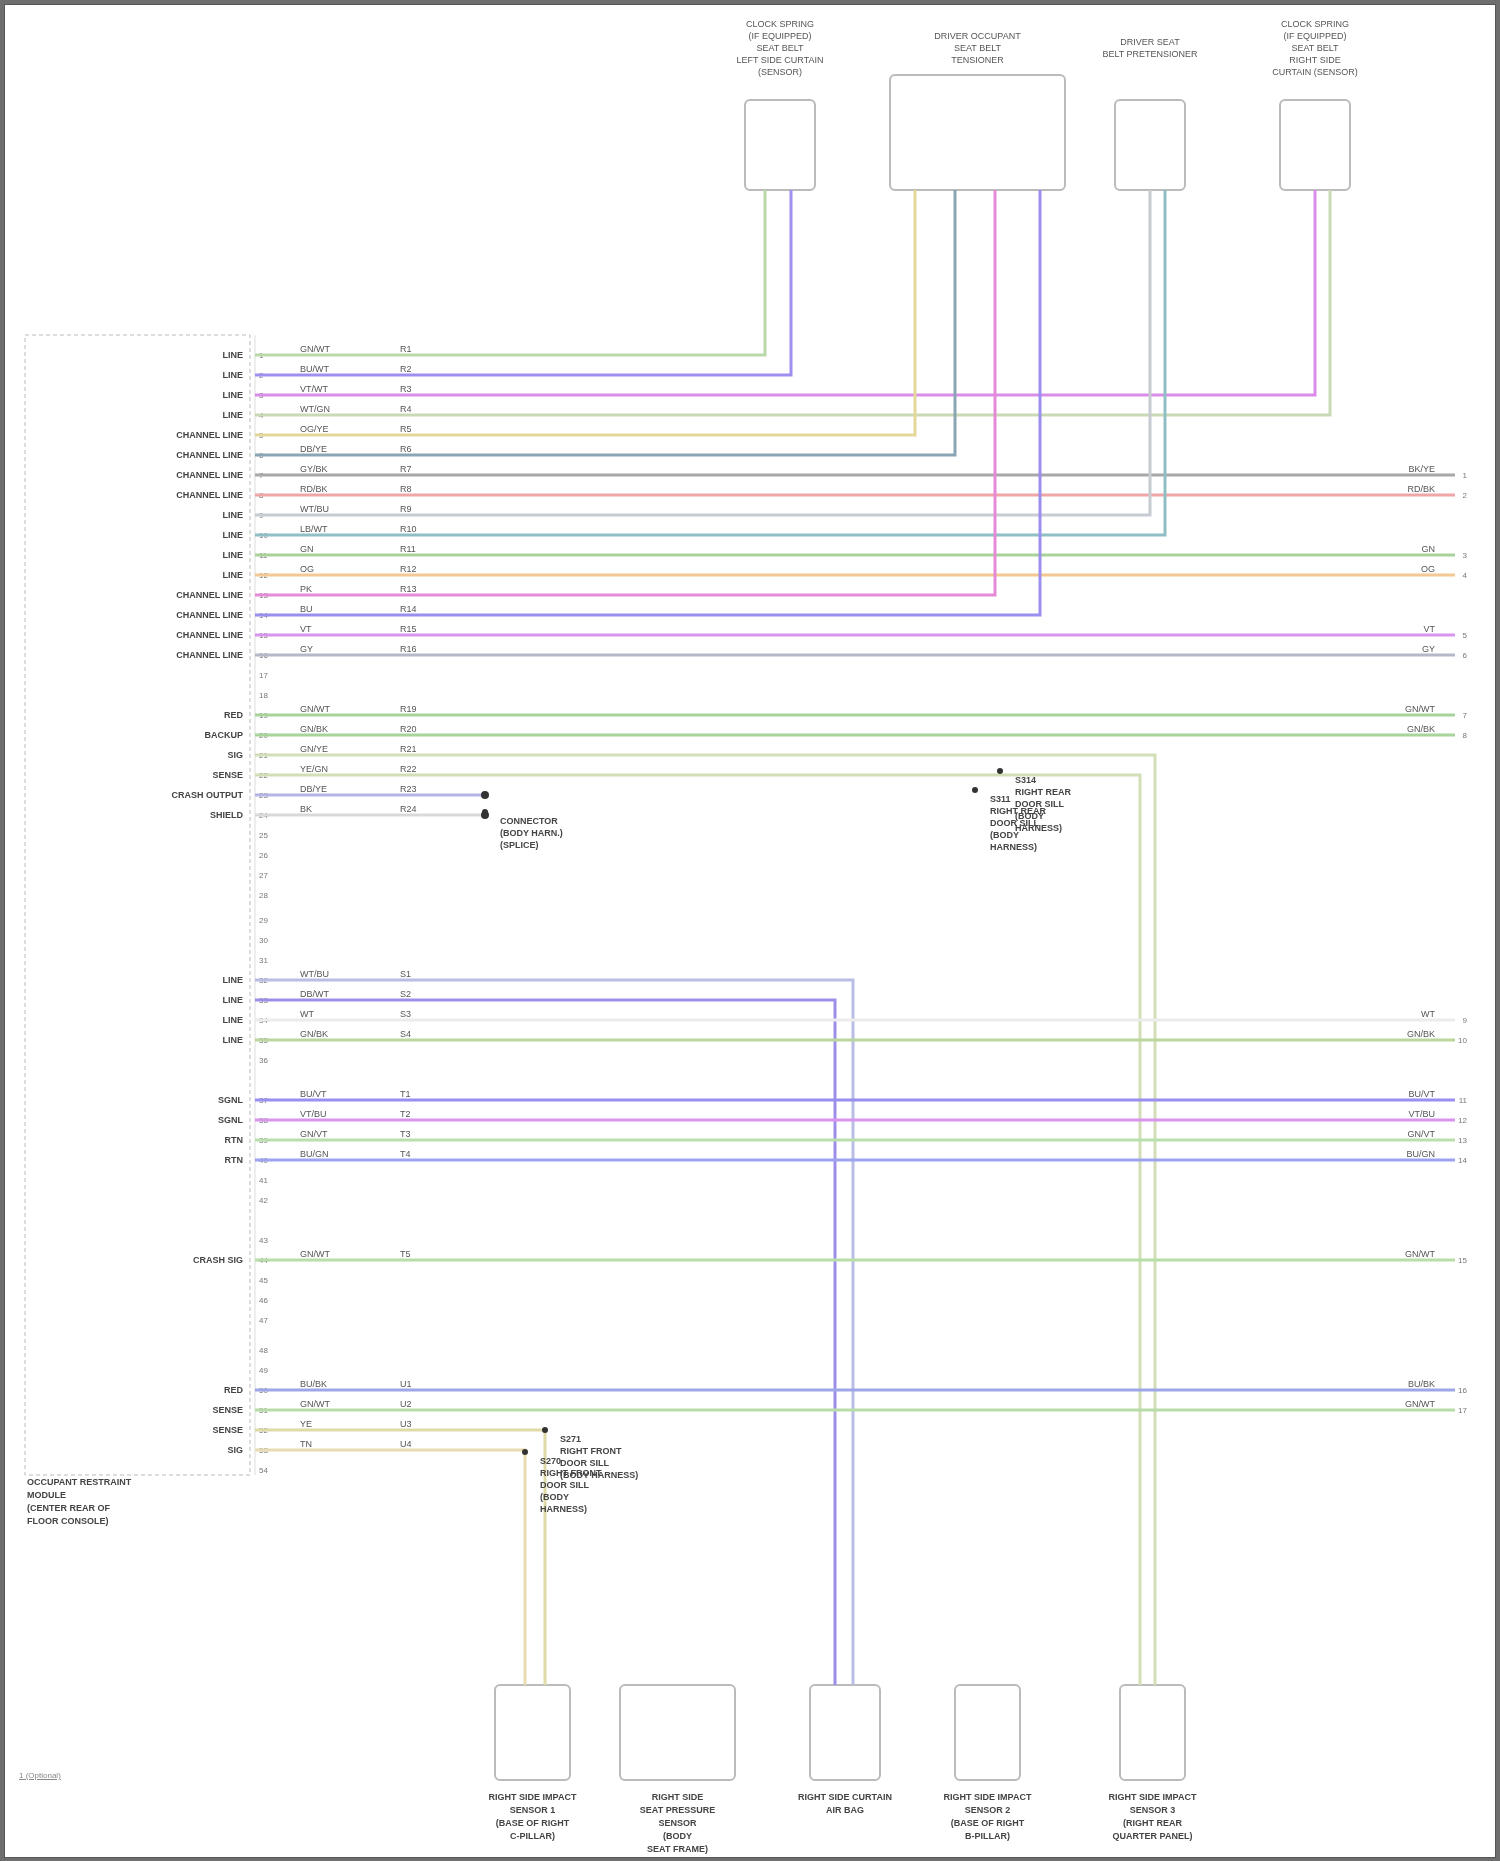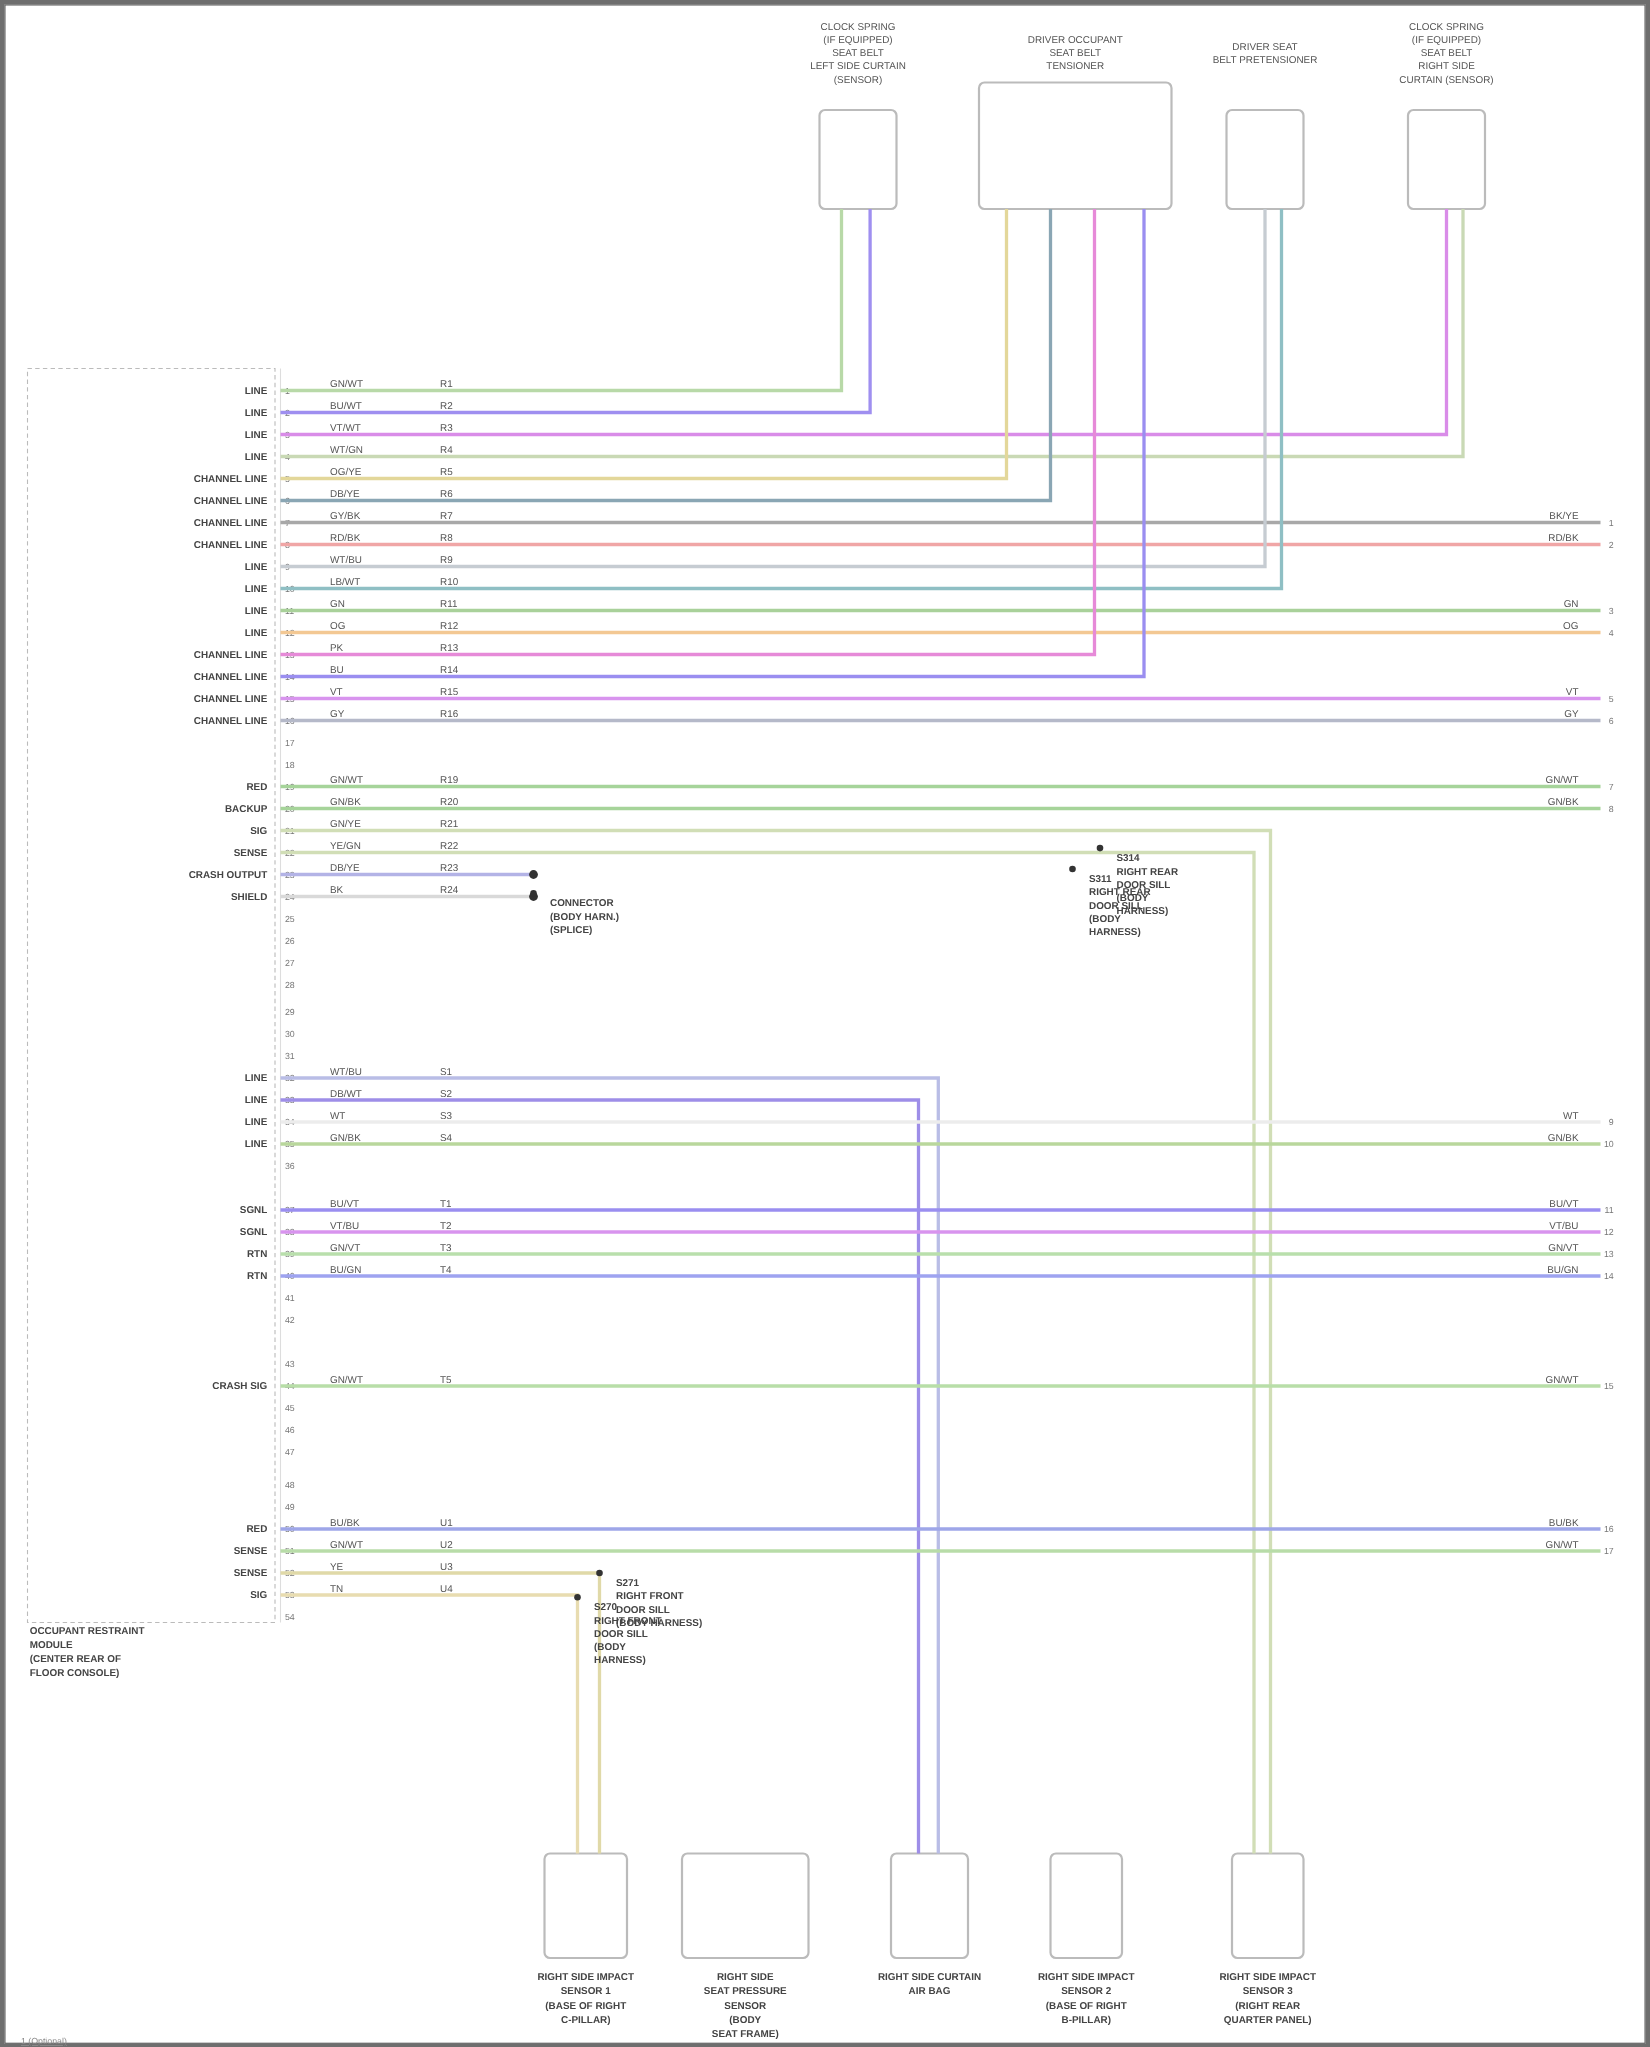--- a/index.html
+++ b/index.html
@@ -2,21 +2,21 @@
 <html><head>
 <meta charset="utf-8">
 <style>
   html,body{margin:0;padding:0;background:#6e6e6e;}
   body{width:1500px;height:1861px;overflow:hidden;font-family:"Liberation Sans",sans-serif;}
   #frame{position:absolute;left:4px;top:4px;width:1490px;height:1852px;background:#ffffff;border:1px solid #555;}
   #diagram{position:absolute;left:0;top:0;}
   .lbl{font-family:"Liberation Sans",sans-serif;font-size:9px;fill:#555;}
   .lblb{font-family:"Liberation Sans",sans-serif;font-size:9px;fill:#444;font-weight:bold;}
   .pin{font-family:"Liberation Sans",sans-serif;font-size:8px;fill:#777;}
-  .caption{position:absolute;left:14px;top:1846px;font-size:8px;color:#888;text-decoration:underline;}
+  .caption{position:absolute;left:14px;top:1766px;font-size:8px;color:#888;text-decoration:underline;}
 </style>
 </head>
 <body>
 
 <div id="frame">
   <svg id="diagram" width="1490" height="1852" xmlns="http://www.w3.org/2000/svg">
       <rect x="20" y="330" width="225" height="1140" fill="none" stroke="#bbb" stroke-dasharray="4,3"></rect>
       <line x1="250" y1="330" x2="250" y2="1470" stroke="#ddd" stroke-width="1"></line>
       <text x="22" y="1480" class="lblb" text-anchor="start">OCCUPANT RESTRAINT</text>
       <text x="22" y="1493" class="lblb" text-anchor="start">MODULE</text>

